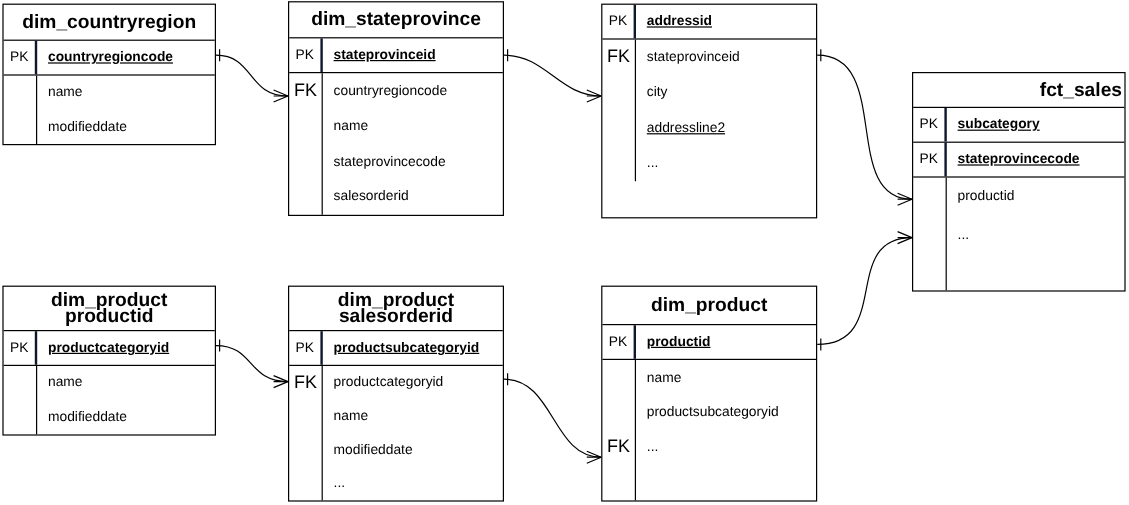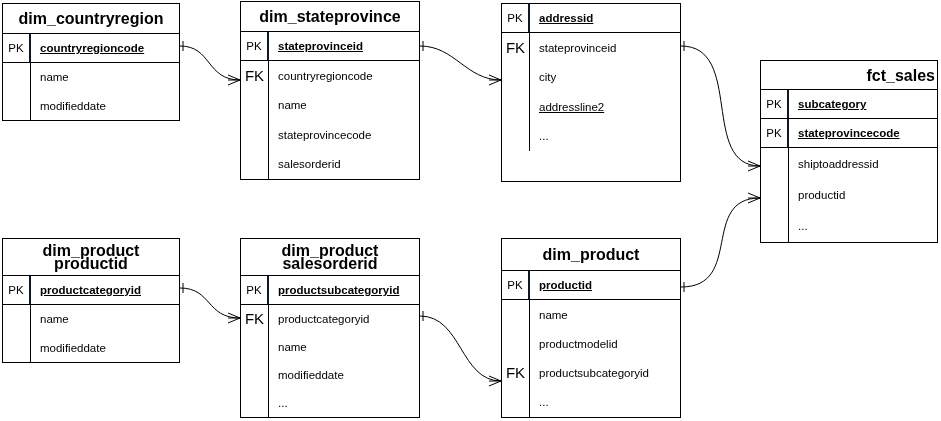--- a/index.html
+++ b/index.html
@@ -187,21 +187,20 @@
           <div class="keycol">PK</div>
           <div class="attrcol pk">subcategory</div>
         </div>
         <div class="row sep" style="height: 29px;">
           <div class="keycol">PK</div>
           <div class="attrcol pk">stateprovincecode</div>
         </div>
         <div class="bodyblock" style="height: 94px;">
           <div class="keycol"></div>
           <div class="attrs">
-            <div class="arow" style="height: 32px;">shiptoaddressid</div>
             <div class="arow" style="height: 32px;">productid</div>
             <div class="arow" style="height: 32px;">...</div>
           </div>
         </div>
       </div>
       <div class="entity" style="left: 2px; top: 238px; width: 178px; height: 125px;">
         <div class="ent-title" style="height: 37px;">
           <span class="t-line">dim_product</span>
           <span class="t-line">productid</span>
         </div>
@@ -245,21 +244,20 @@
         <div class="row sep" style="height: 29px;">
           <div class="keycol">PK</div>
           <div class="attrcol pk">productid</div>
         </div>
         <div class="bodyblock" style="height: 117px;">
           <div class="keycol">
             <span class="fk-mark" style="margin-top: 58px; line-height: 29px;">FK</span>
           </div>
           <div class="attrs">
             <div class="arow" style="height: 29px;">name</div>
-            <div class="arow" style="height: 29px;">productmodelid</div>
             <div class="arow" style="height: 29px;">productsubcategoryid</div>
             <div class="arow" style="height: 29px;">...</div>
           </div>
         </div>
       </div>
     </div>
   <svg class="links" id="links-layer" viewBox="0 0 941 421" xmlns="http://www.w3.org/2000/svg">
       <g>
         <path d="M 180 46 C 212 46 206 80 240 80"></path>
         <line x1="183" y1="41" x2="183" y2="51"></line>

